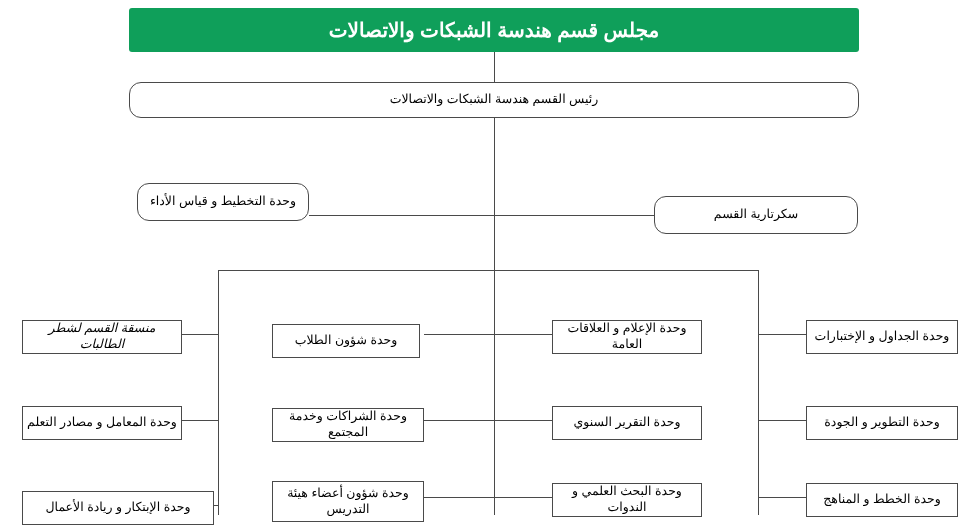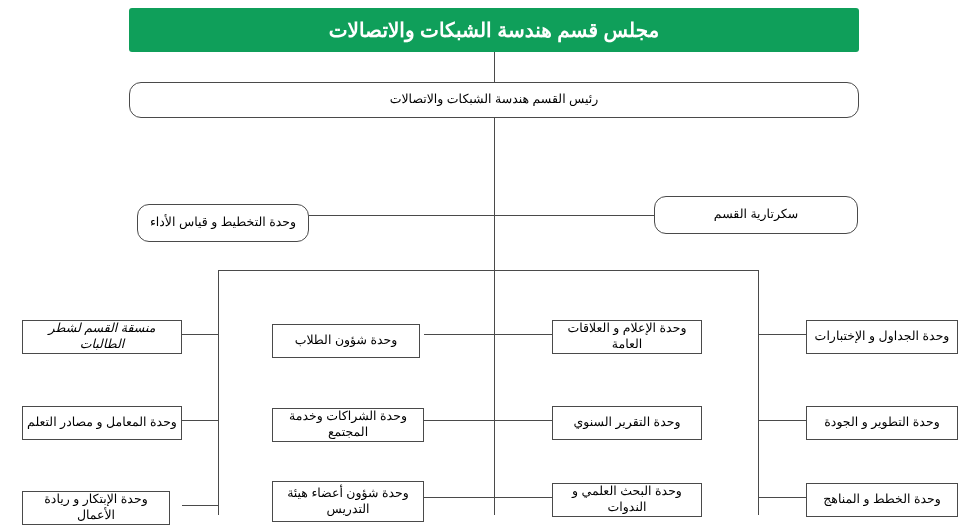--- a/index.html
+++ b/index.html
@@ -60,21 +60,21 @@
   <div class="node title-node" style="left:129px; top:8px; width:730px; height:44px;">مجلس قسم هندسة الشبكات والاتصالات</div>
 
   <div class="node rounded" style="left:129px; top:82px; width:730px; height:36px;">رئيس القسم هندسة الشبكات والاتصالات</div>
 
   <div class="connector v" style="left:494px; top:52px; height:30px;"></div>
 
   <div class="connector v" style="left:494px; top:118px; height:152px;"></div>
 
   <div class="node rounded" style="left:654px; top:196px; width:204px; height:38px;">سكرتارية القسم</div>
 
-  <div class="node rounded" style="left:137px; top:204px; width:172px; height:38px;">وحدة التخطيط و قياس الأداء</div>
+  <div class="node rounded" style="left:137px; top:183px; width:172px; height:38px;">وحدة التخطيط و قياس الأداء</div>
 
   <div class="connector h" style="left:494px; top:215px; width:160px;"></div>
   <div class="connector h" style="left:309px; top:215px; width:185px;"></div>
 
   <div class="connector h" style="left:218px; top:270px; width:541px;"></div>
 
   <div class="connector v" style="left:758px; top:270px; height:245px;"></div>
   <div class="connector v" style="left:494px; top:270px; height:245px;"></div>
   <div class="connector v" style="left:218px; top:270px; height:245px;"></div>
 
@@ -100,15 +100,15 @@
   <div class="node square" style="left:552px; top:320px; width:150px; height:28px;">وحدة الإعلام و العلاقات العامة</div>
   <div class="node square" style="left:552px; top:406px; width:150px; height:28px;">وحدة التقرير السنوي</div>
   <div class="node square" style="left:552px; top:483px; width:150px; height:28px;">وحدة البحث العلمي و الندوات</div>
 
   <div class="node square" style="left:272px; top:324px; width:148px; height:24px;">وحدة شؤون الطلاب</div>
   <div class="node square" style="left:272px; top:408px; width:152px; height:26px;">وحدة الشراكات وخدمة المجتمع</div>
   <div class="node square" style="left:272px; top:481px; width:152px; height:41px;">وحدة شؤون أعضاء هيئة التدريس</div>
 
   <div class="node square" style="left:22px; top:320px; width:160px; height:28px;font-style:italic;">منسقة القسم لشطر الطالبات</div>
   <div class="node square" style="left:22px; top:406px; width:160px; height:20px;">وحدة المعامل و مصادر التعلم</div>
-  <div class="node square" style="left:22px; top:491px; width:148px; height:28px;">وحدة الإبتكار و ريادة الأعمال</div>
+  <div class="node square" style="left:22px; top:491px; width:192px; height:28px;">وحدة الإبتكار و ريادة الأعمال</div>
 
 </div>
 
 </body></html>

